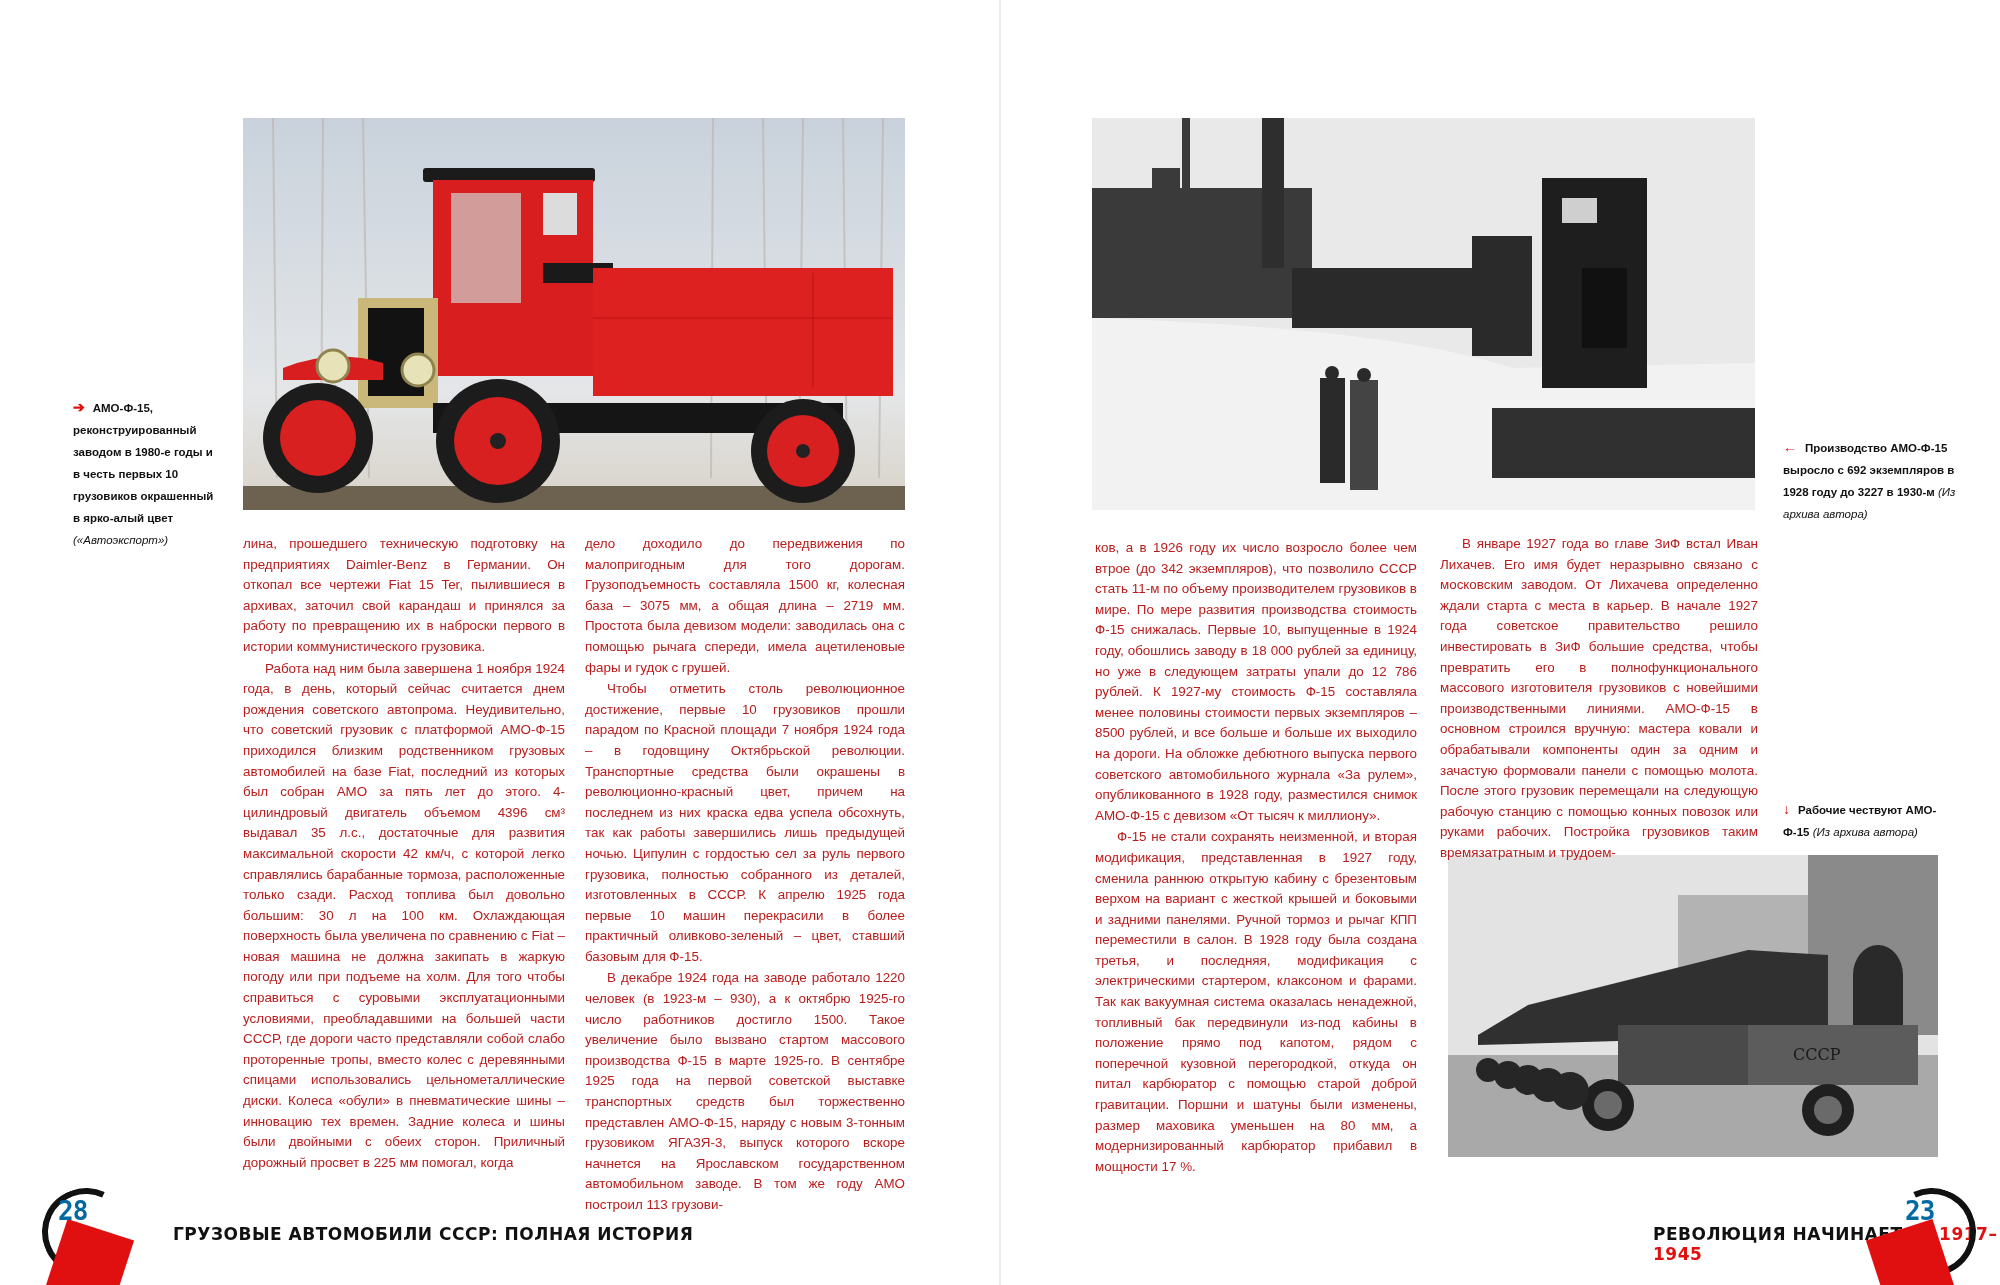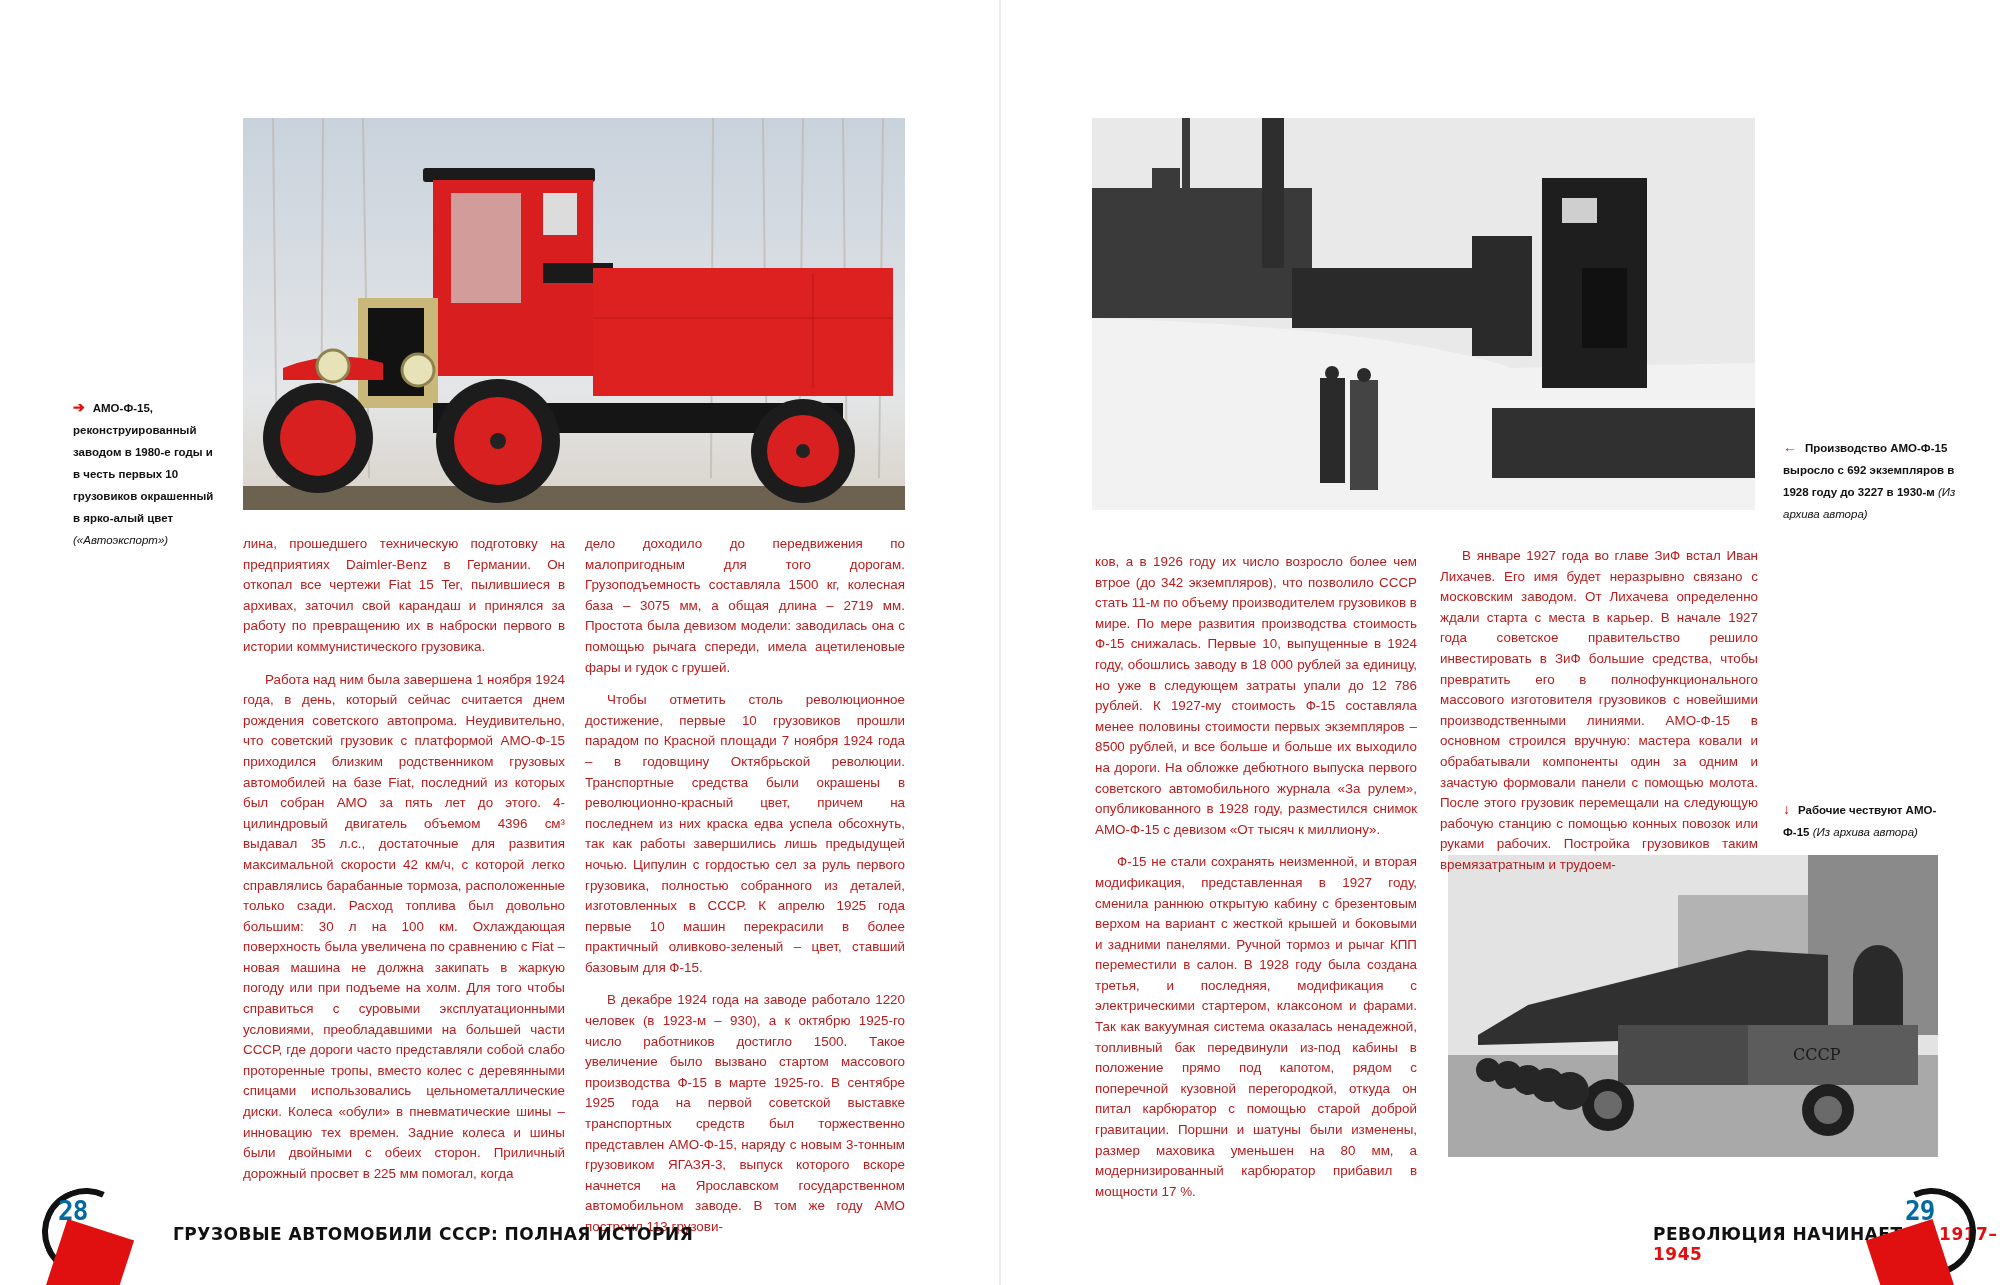--- a/index.html
+++ b/index.html
@@ -33,25 +33,25 @@
   .caption-right-top { left: 1783px; top: 436px; width: 175px; }
   .caption-right-bottom { left: 1783px; top: 798px; width: 175px; }
 
   
   .col {
     position: absolute; font-family: "Liberation Sans", sans-serif;
     font-size: 13.4px; line-height: 20.6px; color: #b91c1c;
     text-align: justify; hyphens: manual;
   }
   .col p { margin: 0; text-indent: 0; }
-  .col p.indent { text-indent: 22px; margin-top: 12px; }
+  .col p.indent { text-indent: 22px; }
   .col p + p { margin-top: 1px; }
   .col-1 { left: 243px; top: 534px; width: 322px; }
   .col-2 { left: 585px; top: 534px; width: 320px; }
-  .col-3 { left: 1095px; top: 552px; width: 322px; }
+  .col-3 { left: 1095px; top: 538px; width: 322px; }
   .col-4 { left: 1440px; top: 534px; width: 318px; }
 
   
   .folio-ring {
     position: absolute; width: 88px; height: 88px; border-radius: 50%;
     border: 6px solid #111; box-sizing: border-box;
   }
   .folio-num {
     position: absolute; font-family: "DejaVu Sans Mono", monospace;
     font-weight: bold; font-size: 26px; color: #0369a1; letter-spacing: -1px;
@@ -218,13 +218,13 @@
 <div class="folio-ring" style="left:42px; top:1188px; border-right-color: transparent; transform: rotate(-20deg);"></div>
 <div class="folio-red" style="left:55px; top:1228px; width:70px; height:70px; transform: rotate(18deg);"></div>
 <div class="folio-num" style="left:58px; top:1196px;">28</div>
 <div class="running-head" style="left:128px; top:1224px;">ГРУЗОВЫЕ АВТОМОБИЛИ СССР: ПОЛНАЯ ИСТОРИЯ</div>
 
 <div class="running-head" style="left:1608px; top:1224px;">
   <span>РЕВОЛЮЦИЯ НАЧИНАЕТСЯ</span><span class="years">1917–1945</span>
 </div>
 <div class="folio-ring" style="left:1888px; top:1188px; border-left-color: transparent; transform: rotate(20deg);"></div>
 <div class="folio-red" style="left:1875px; top:1228px; width:70px; height:70px; transform: rotate(-18deg);"></div>
-<div class="folio-num" style="left:1905px; top:1196px;">29</div>
+<div class="folio-num" style="left:1905px; top:1196px;">23</div>
 
 </body></html>

